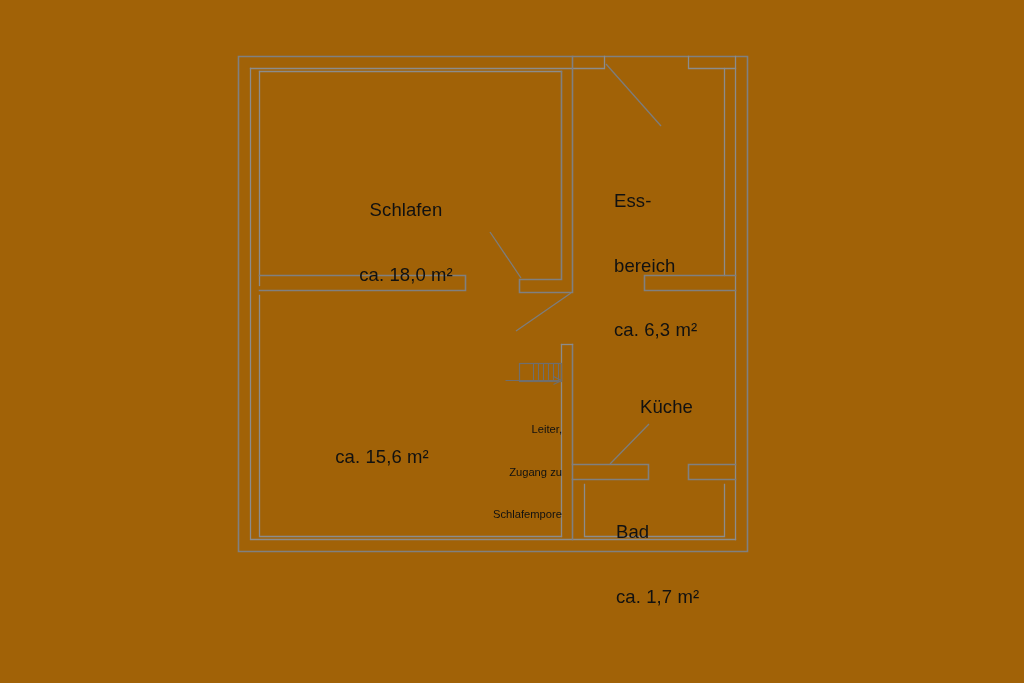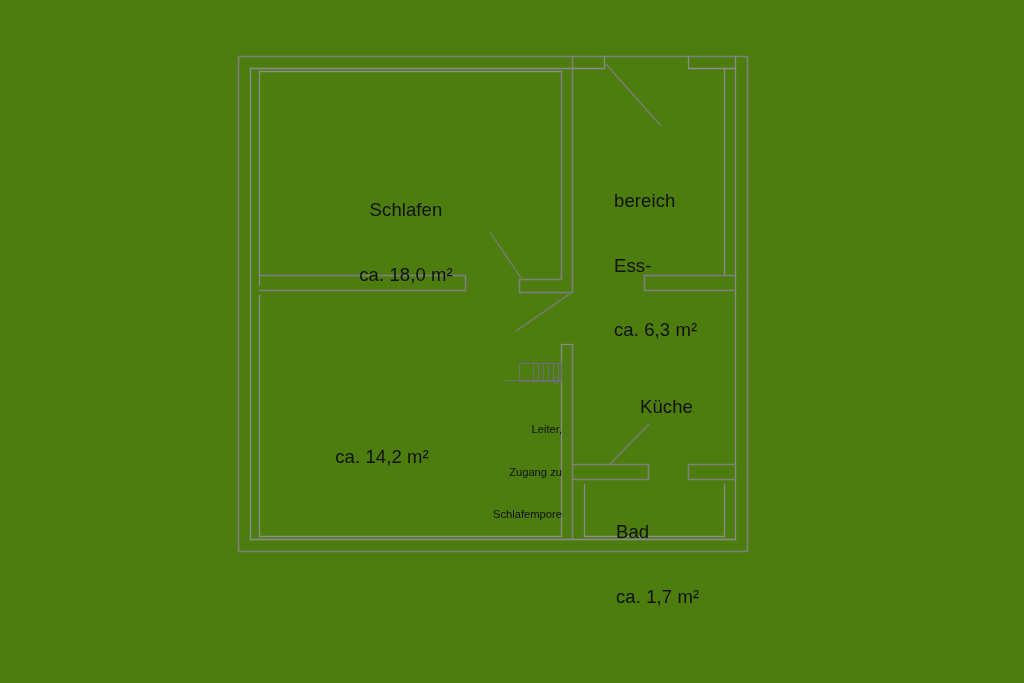--- a/index.html
+++ b/index.html
@@ -12,21 +12,21 @@
     width: 1024px;
     height: 683px;
     font-family: "Liberation Sans", sans-serif;
     color: #1a1a1a;
     overflow: hidden;
   }
   #floorplan-stage {
     position: relative;
     width: 1024px;
     height: 683px;
-    background: #4d7c0f;
+    background: #a16207;
     text-decoration: underline;
   }
   #floorplan-svg {
     position: absolute;
     left: 0;
     top: 0;
     width: 1024px;
     height: 683px;
     display: block;
   }
@@ -188,27 +188,27 @@
     </g>
 
   </svg>
 
   <div class="room-label lbl-center" style="left: 296px; top: 157px; width: 220px;">
     <div class="room-name">Schlafen</div>
     <div class="room-area">ca. 18,0 m²</div>
   </div>
 
   <div class="room-label lbl-left" style="left: 614px; top: 148px; width: 130px;">
+    <div class="room-name">Ess-</div>
     <div class="room-name">bereich</div>
-    <div class="room-name">Ess-</div>
     <div class="room-area">ca. 6,3 m²</div>
   </div>
 
   <div class="room-label lbl-center" style="left: 272px; top: 404px; width: 220px;">
-    <div class="room-area">ca. 14,2 m²</div>
+    <div class="room-area">ca. 15,6 m²</div>
   </div>
 
   <div class="room-label lbl-left" style="left: 640px; top: 354px; width: 130px;">
     <div class="room-name">Küche</div>
   </div>
 
   <div class="room-label lbl-left" style="left: 616px; top: 479px; width: 130px;">
     <div class="room-name">Bad</div>
     <div class="room-area">ca. 1,7 m²</div>
   </div>

